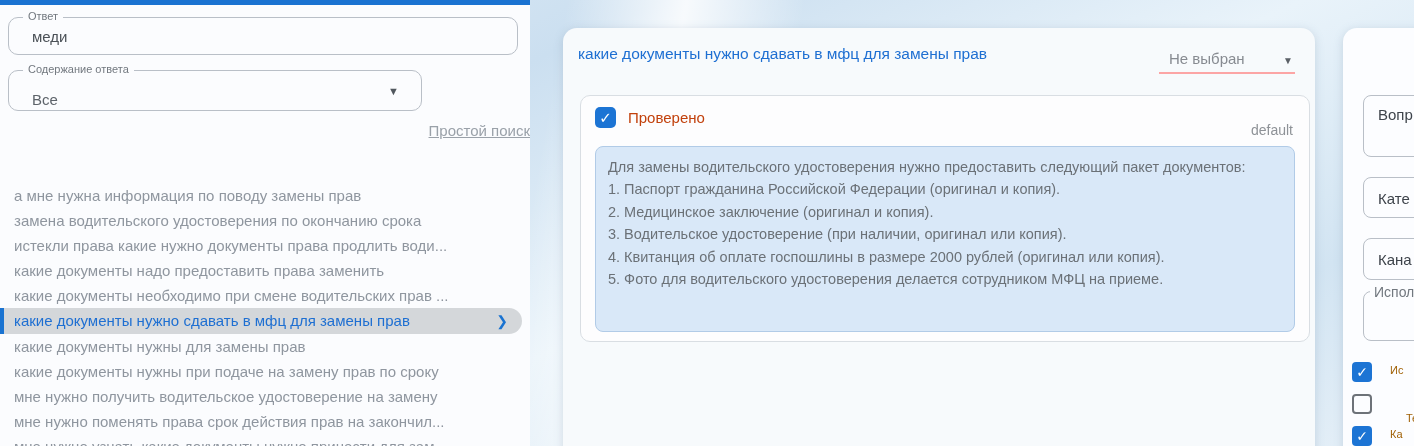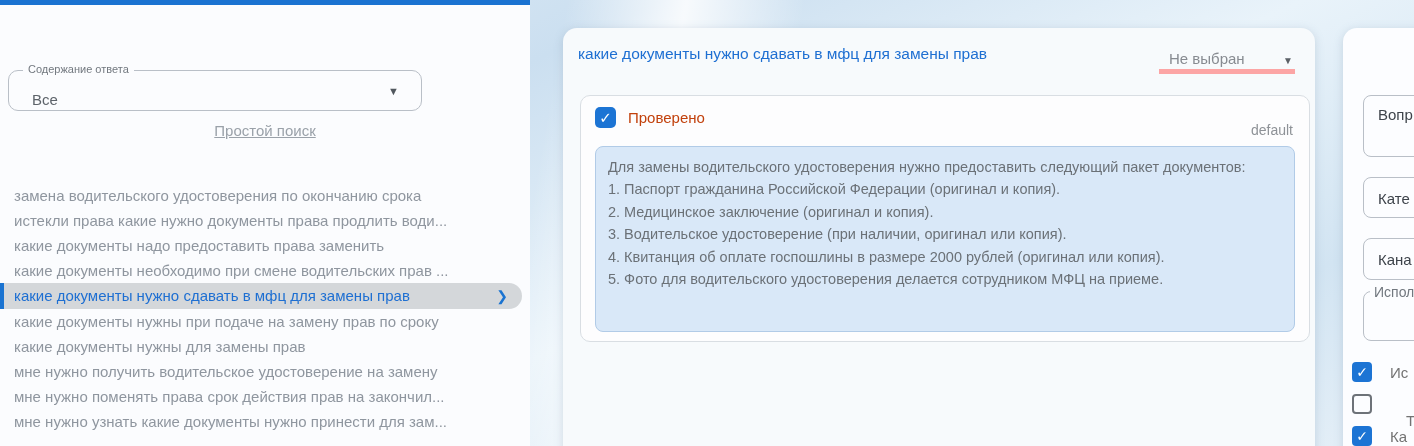--- a/index.html
+++ b/index.html
@@ -17,33 +17,33 @@
   .top-bar { position:absolute; left:0; top:0; width:530px; height:5px; background:#1a73d1; }
 
   .field { position:absolute; border:1px solid #b9bfc7; border-radius:10px; background:#fbfcfe; }
   .field-label { position:absolute; top:-8px; left:14px; font-size:11px; color:#72787f; background:#fbfcfe; padding:0 5px; white-space:nowrap; }
   .answer-field { left:8px; top:17px; width:510px; height:38px; }
   .answer-field input { width:100%; height:100%; border:none; outline:none; background:transparent; font-family:inherit; font-size:15px; color:#4b5157; padding-left:23px; }
   .content-field { left:8px; top:70px; width:414px; height:41px; cursor:pointer; }
   .select-value { position:absolute; left:23px; top:50%; transform:translateY(-50%); font-size:15px; color:#5d636a;margin-top:8px; }
   .select-arrow { position:absolute; right:22px; top:50%; transform:translateY(-50%); font-size:11px; color:#51575e; }
 
-  .simple-search { position:absolute; left:0; top:122px; width:530px; text-align:center; font-size:15px; color:#9aa1a9; }
+  .simple-search { position:absolute; left:0; top:122px; width:530px; text-align:right; font-size:15px; color:#9aa1a9; }
   .simple-search span { text-decoration:underline; cursor:pointer; }
 
   .q-list { position:absolute; left:0; top:183px; width:530px; }
   .q-row { height:25px; line-height:25px; padding-left:14px; font-size:15px; color:#8f969f; white-space:nowrap; overflow:hidden; cursor:pointer; }
   .q-row.selected { position:relative; height:26px; line-height:26px; width:522px; background:#d4d7da; border-radius:0 13px 13px 0; color:#1e6fd2; }
   .sel-bar { position:absolute; left:0; top:0; width:4px; height:100%; background:#1a73d1; }
   .sel-chev { position:absolute; right:14px; top:0; color:#1a73d1; font-weight:bold; font-size:14px; }
 
   
   .main-card { position:absolute; left:563px; top:28px; width:752px; height:440px; background:#f7fafc; border-radius:14px; box-shadow:0 2px 10px rgba(110,135,160,.28); }
   .main-title { position:absolute; left:15px; top:17px; font-size:15.5px; color:#1e6fd2; white-space:nowrap; }
-  .status-select { position:absolute; right:20px; top:20px; width:136px; height:26px; border-bottom:5px solid #fca5a5; cursor:pointer; }
+  .status-select { position:absolute; right:20px; top:20px; width:136px; height:26px; border-bottom:2px solid #fca5a5; cursor:pointer; }
   .status-value { position:absolute; left:10px; top:2px; font-size:15px; color:#878b91; }
   .status-arrow { position:absolute; right:2px; top:7px; font-size:10px; color:#5b6066; }
 
   .inner-card { position:absolute; left:17px; top:67px; width:730px; height:247px; background:#fdfdfe; border:1px solid #d9dee3; border-radius:10px; }
   .cb { width:21px; height:21px; background:#1c74d4; border-radius:5px; color:#fff; text-align:center; line-height:21px; font-size:15px; cursor:pointer; }
   .verified-cb { position:absolute; left:14px; top:11px; }
   .verified-label { position:absolute; left:47px; top:13px; font-size:15px; color:#c2410c; }
   .badge-default { position:absolute; right:16px; top:14px; font-size:14px; color:#8e9297;margin-top:12px; }
   .answer-box { position:absolute; left:14px; top:50px; width:700px; height:186px; background:#d9e8f8; border:1px solid #b1cbe7; border-radius:8px; padding:9px 12px; font-size:14.5px; line-height:22.4px; color:#6b7177; white-space:pre-line; overflow:hidden; }
 
@@ -51,51 +51,56 @@
   .right-card { position:absolute; left:1343px; top:28px; width:220px; height:440px; background:#fcfdff; border-radius:14px 0 0 0; box-shadow:0 2px 10px rgba(110,135,160,.28); }
   .rfield { position:absolute; left:20px; width:190px; border:1px solid #b9bfc7; border-radius:8px; background:#fcfdff; font-size:15px; color:#3e444b; padding-left:14px; cursor:text; }
   .rf-question { top:67px; height:62px; padding-top:10px; }
   .rf-category { top:149px; height:41px; line-height:41px; }
   .rf-channel  { top:210px; height:42px; line-height:42px; }
   .rf-usage-label { position:absolute; left:27px; top:256px; font-size:14px; color:#72787f; background:#fcfdff; padding:0 4px; z-index:2; }
   .rf-usage { top:263px; height:50px; }
   .rcb { position:absolute; left:9px; width:20px; height:20px; border-radius:4px; cursor:pointer; }
   .rcb.checked { background:#1c74d4; color:#fff; line-height:20px; text-align:center; font-size:14px; }
   .rcb.unchecked { border:2px solid #6d7278; background:#fcfdff; }
-  .rcb-label { position:absolute; left:47px; font-size:15px; color:#737373; white-space:nowrap; }
+  .rcb-label { position:absolute; left:47px; font-size:11px; color:#a16207; white-space:nowrap; }
 </style>
 </head>
 <body>
 
 <div class="left-panel">
   <div class="top-bar"></div>
 
+  <div class="field answer-field">
+    <span class="field-label">Ответ</span>
+    <input value="меди" style="">
+  </div>
 
   <div class="field content-field">
     <span class="field-label">Содержание ответа</span>
     <span class="select-value">Все</span>
     <span class="select-arrow">▼</span>
   </div>
 
   <div class="simple-search">
     <span>Простой поиск</span>
   </div>
 
   <div class="q-list">
+    <div class="q-row">а мне нужна информация по поводу замены прав</div>
     <div class="q-row">замена водительского удостоверения по окончанию срока</div>
     <div class="q-row">истекли права какие нужно документы права продлить води...</div>
     <div class="q-row">какие документы надо предоставить права заменить</div>
     <div class="q-row">какие документы необходимо при смене водительских прав ...</div>
     <div class="q-row selected">
       <span class="sel-bar"></span>
       <span>какие документы нужно сдавать в мфц для замены прав</span>
       <span class="sel-chev">❯</span>
     </div>
+    <div class="q-row">какие документы нужны для замены прав</div>
     <div class="q-row">какие документы нужны при подаче на замену прав по сроку</div>
-    <div class="q-row">какие документы нужны для замены прав</div>
     <div class="q-row">мне нужно получить водительское удостоверение на замену</div>
     <div class="q-row">мне нужно поменять права срок действия прав на закончил...</div>
     <div class="q-row">мне нужно узнать какие документы нужно принести для зам...</div>
   </div>
 </div>
 
 <div class="main-card">
   <div class="main-title">какие документы нужно сдавать в мфц для замены прав</div>
 
   <div class="status-select">

